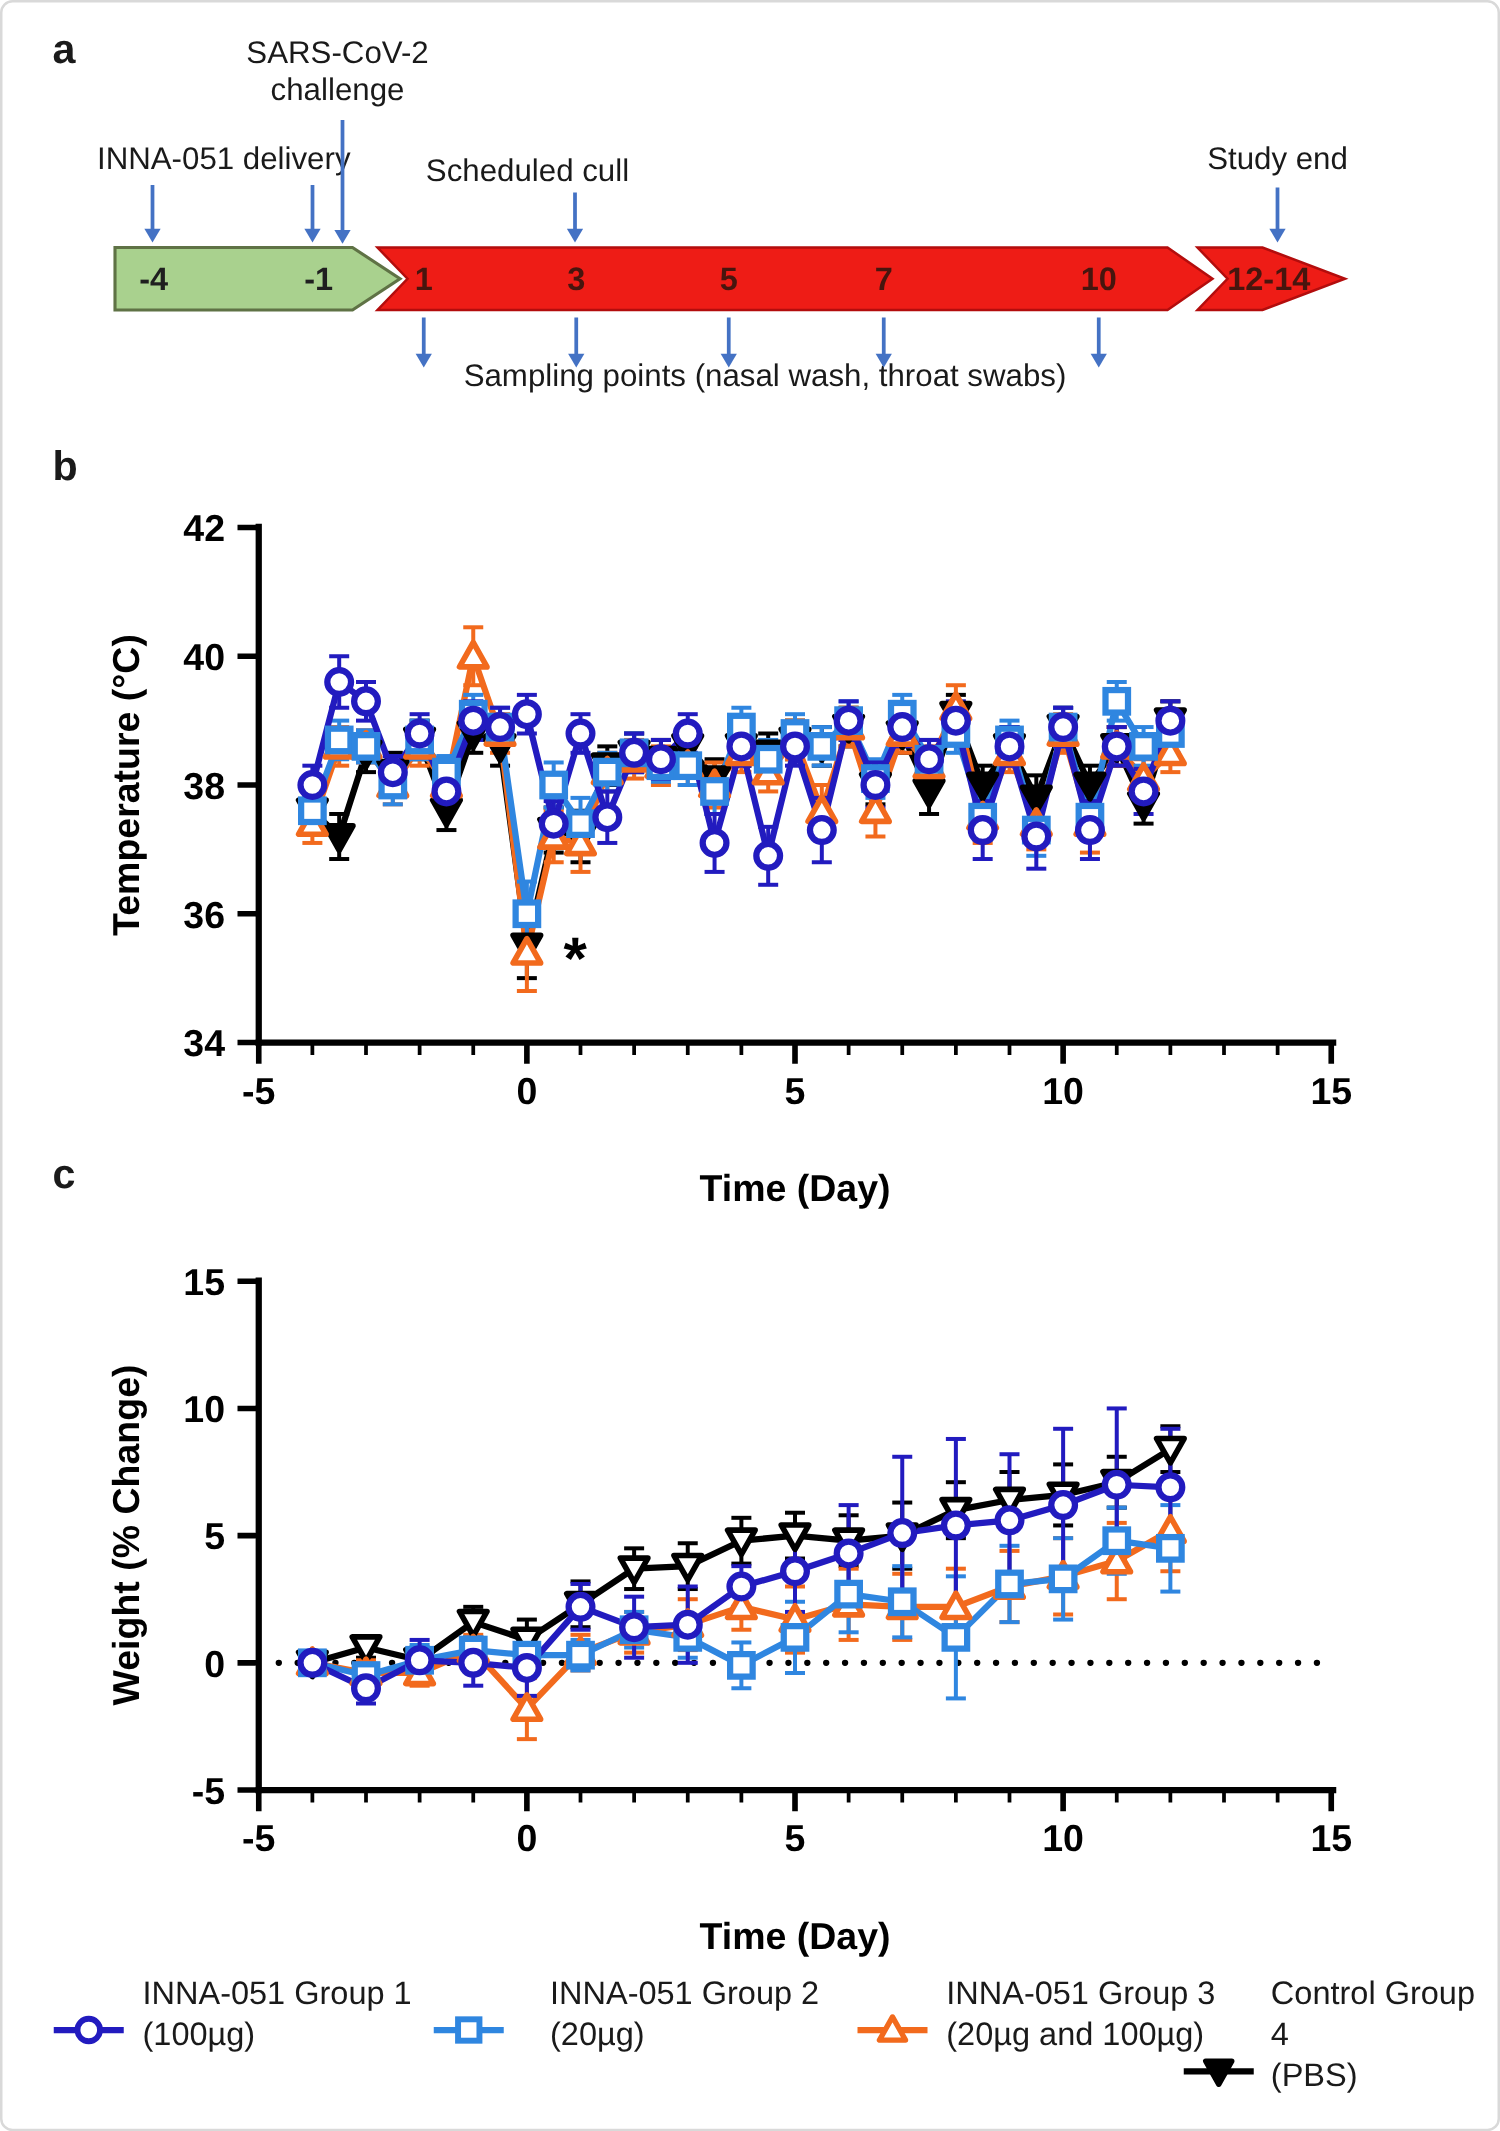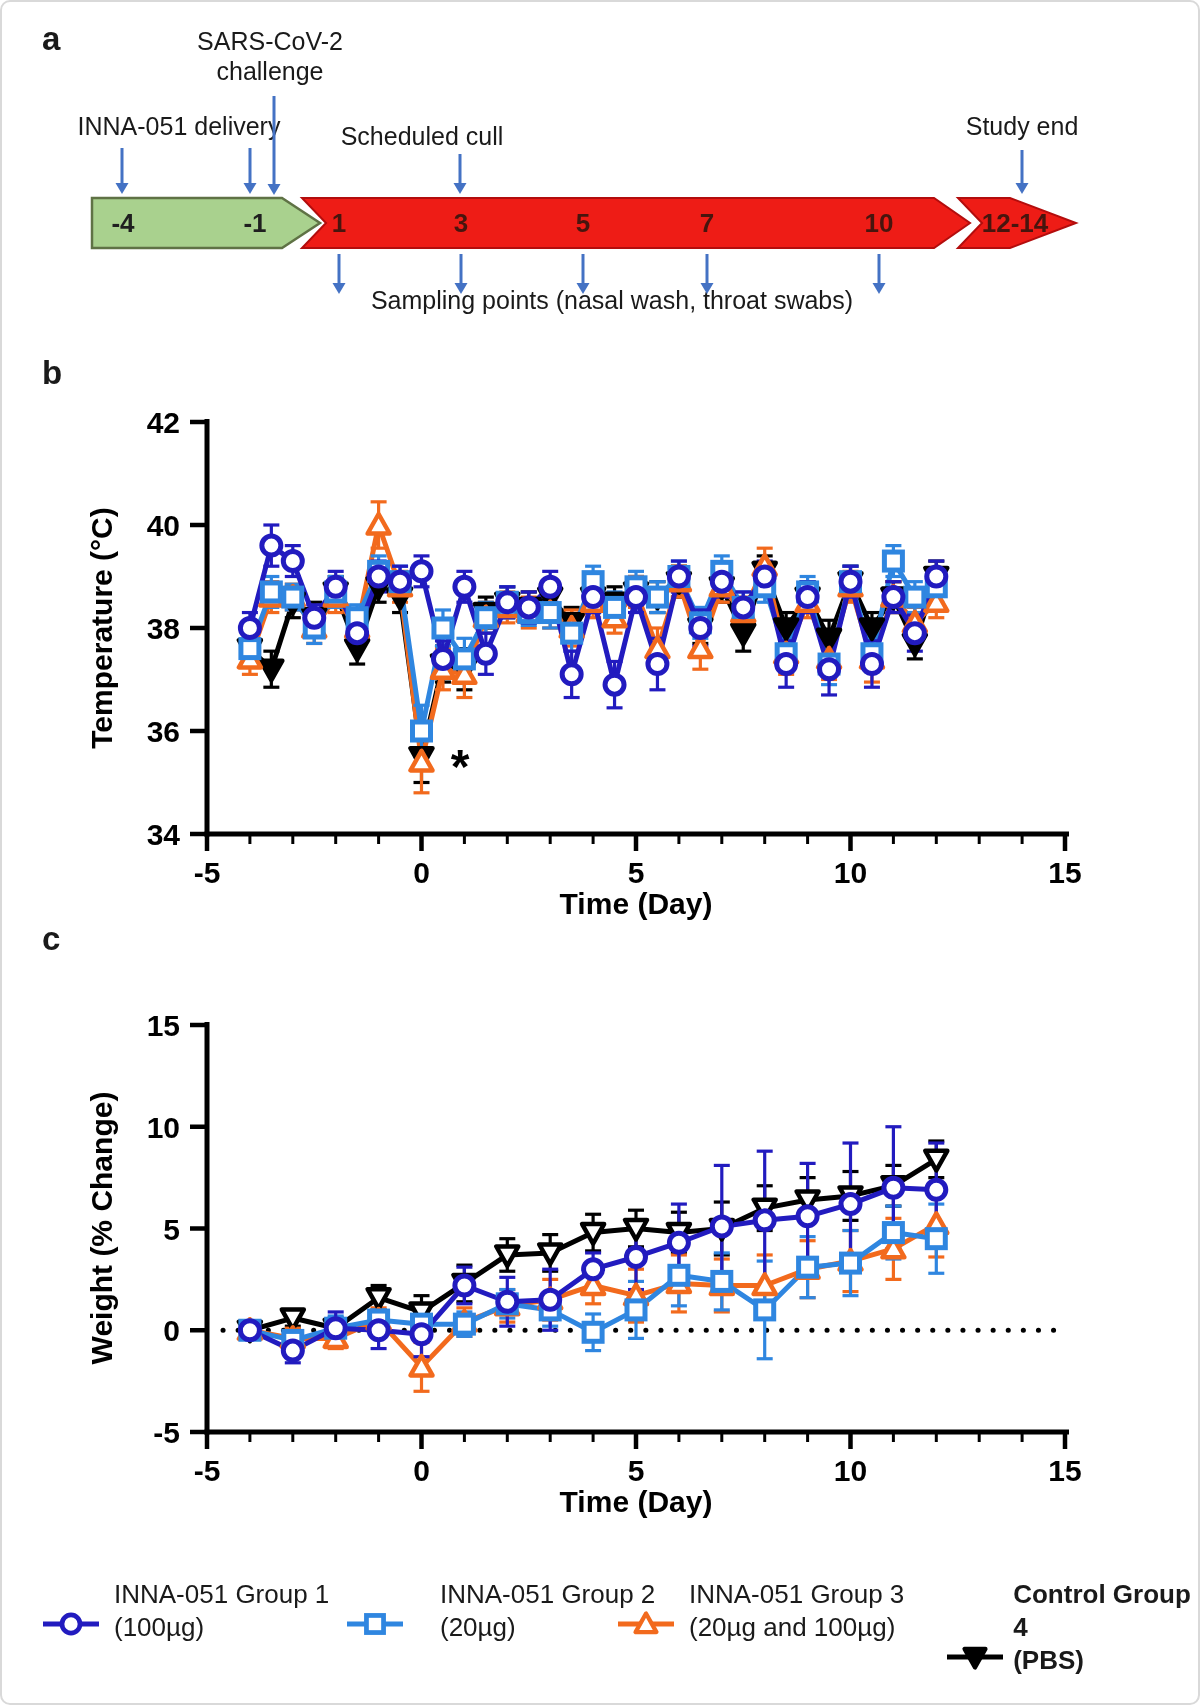--- a/index.html
+++ b/index.html
@@ -9,21 +9,21 @@
   #panel-a-svg{position:absolute;left:0;top:0;}
   #chart-b{position:absolute;left:0;top:360px;}
   #chart-c{position:absolute;left:0;top:960px;}
   text{font-family:"Liberation Sans",sans-serif;}
   .timeline-label{font-size:25px;fill:#1a1a1a;}
   .bar-num{font-size:26px;font-weight:bold;text-anchor:middle;}
   .tick{font-size:30px;font-weight:bold;fill:#000;}
   .asterisk{font-size:48px;font-weight:bold;fill:#000;text-anchor:middle;}
   .axis-title{position:absolute;font-weight:bold;font-size:30px;white-space:nowrap;color:#000;}
   .ylab{transform:translate(-50%,-50%) rotate(-90deg);}
-  .xlab{transform:translate(-50%,-50%);}
+  .xlab{transform:translate(-50%,-50%);margin-top:48px;}
   .legend-item{position:absolute;top:1576px;display:flex;align-items:flex-end;gap:10px;}
   .legend-text{font-size:26px;line-height:33px;color:#1a1a1a;}
 </style>
 </head>
 <body>
 
 <div class="figure">
 
   <div class="panel-letter" style="left:40px;top:18px;">a</div>
   <div class="panel-letter" style="left:40px;top:352px;">b</div>
@@ -986,31 +986,31 @@
   <div class="legend-item" style="left:340px;gap:32px;">
     <svg class="legend-marker" width="66" height="40">
         <line x1="5" y1="20" x2="61" y2="20" stroke="#2f86e0" stroke-width="5"></line>
         <rect x="24.450000000000003" y="11.450000000000001" width="17.099999999999998" height="17.099999999999998" fill="#ffffff" stroke="#2f86e0" stroke-width="4.75"></rect>
       </svg>
     <div class="legend-text">
       <div>INNA-051 Group 2</div>
       <div>(20µg)</div>
     </div>
   </div>
-  <div class="legend-item" style="left:611px;">
+  <div class="legend-item" style="left:679px;">
     <svg class="legend-marker" width="66" height="40">
         <line x1="5" y1="20" x2="61" y2="20" stroke="#f26a1d" stroke-width="5"></line>
         <polygon points="33,9.55 22.55,28.075 43.45,28.075" fill="#ffffff" stroke="#f26a1d" stroke-width="4.2749999999999995" stroke-linejoin="round"></polygon>
       </svg>
     <div class="legend-text">
       <div>INNA-051 Group 3</div>
       <div>(20µg and 100µg)</div>
     </div>
   </div>
-  <div class="legend-item" style="left:940px;font-weight:bold;">
+  <div class="legend-item" style="left:940px;">
     <svg class="legend-marker" width="66" height="40">
         <line x1="5" y1="20" x2="61" y2="20" stroke="#000000" stroke-width="5"></line>
         <polygon points="33,30.45 22.55,11.925 43.45,11.925" fill="#000000" stroke="#000000" stroke-width="4.2749999999999995" stroke-linejoin="round"></polygon>
       </svg>
     <div class="legend-text">
       <div>Control Group 4</div>
       <div>(PBS)</div>
     </div>
   </div>
 

